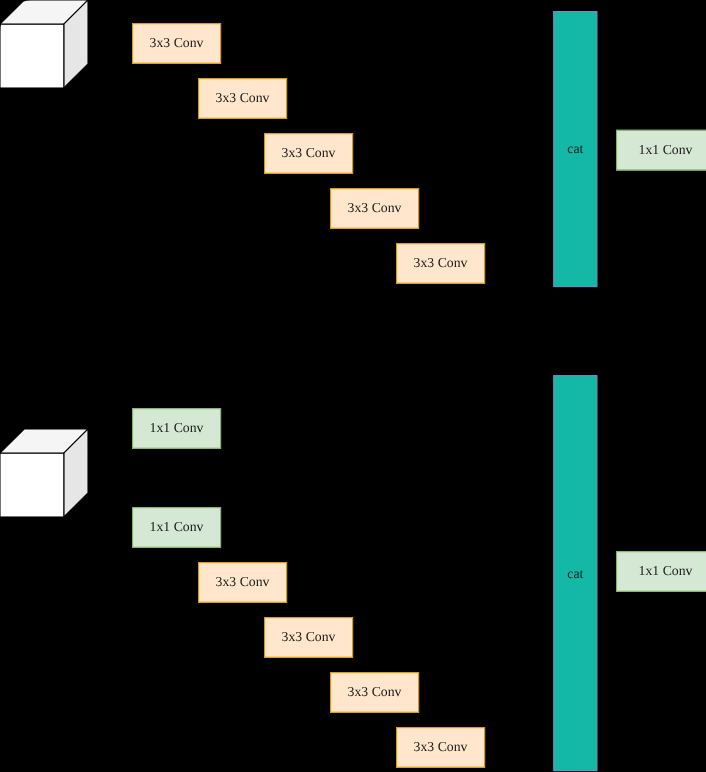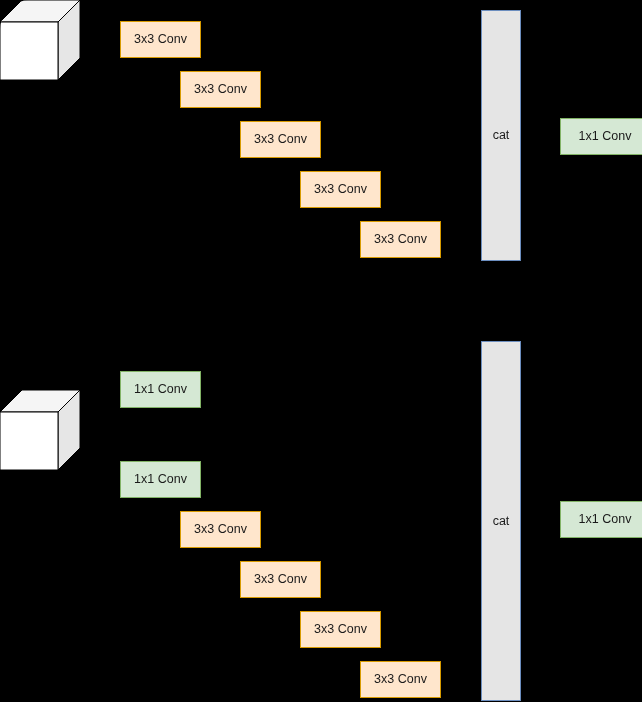--- a/index.html
+++ b/index.html
@@ -6,21 +6,21 @@
     margin: 0;
     padding: 0;
     background: #000000;
   }
   #canvas {
     position: relative;
     width: 642px;
     height: 702px;
     background: #000000;
     overflow: hidden;
-    font-family: Liberation Sans, sans-serif;
+    font-family: Liberation Serif, serif;
     border-radius: 30px;
   }
   .node {
     position: absolute;
     box-sizing: border-box;
     display: flex;
     align-items: center;
     justify-content: center;
     font-size: 12.5px;
     color: #1a1a1a;
@@ -29,22 +29,23 @@
   }
   .conv3 {
     background: #FFE6CC;
     border: 1px solid #D79B00;
   }
   .conv1 {
     background: #D5E8D4;
     border: 1px solid #82B366;
   }
   .catcol {
-    background: #e5e5e5;
+    background: #14b8a6;
     border: 1px solid #6C8EBF;
+    margin-left: 22px;
   }
   .cube {
     position: absolute;
   }
   .cube svg {
     display: block;
   }
 </style>
 </head>
 <body>

